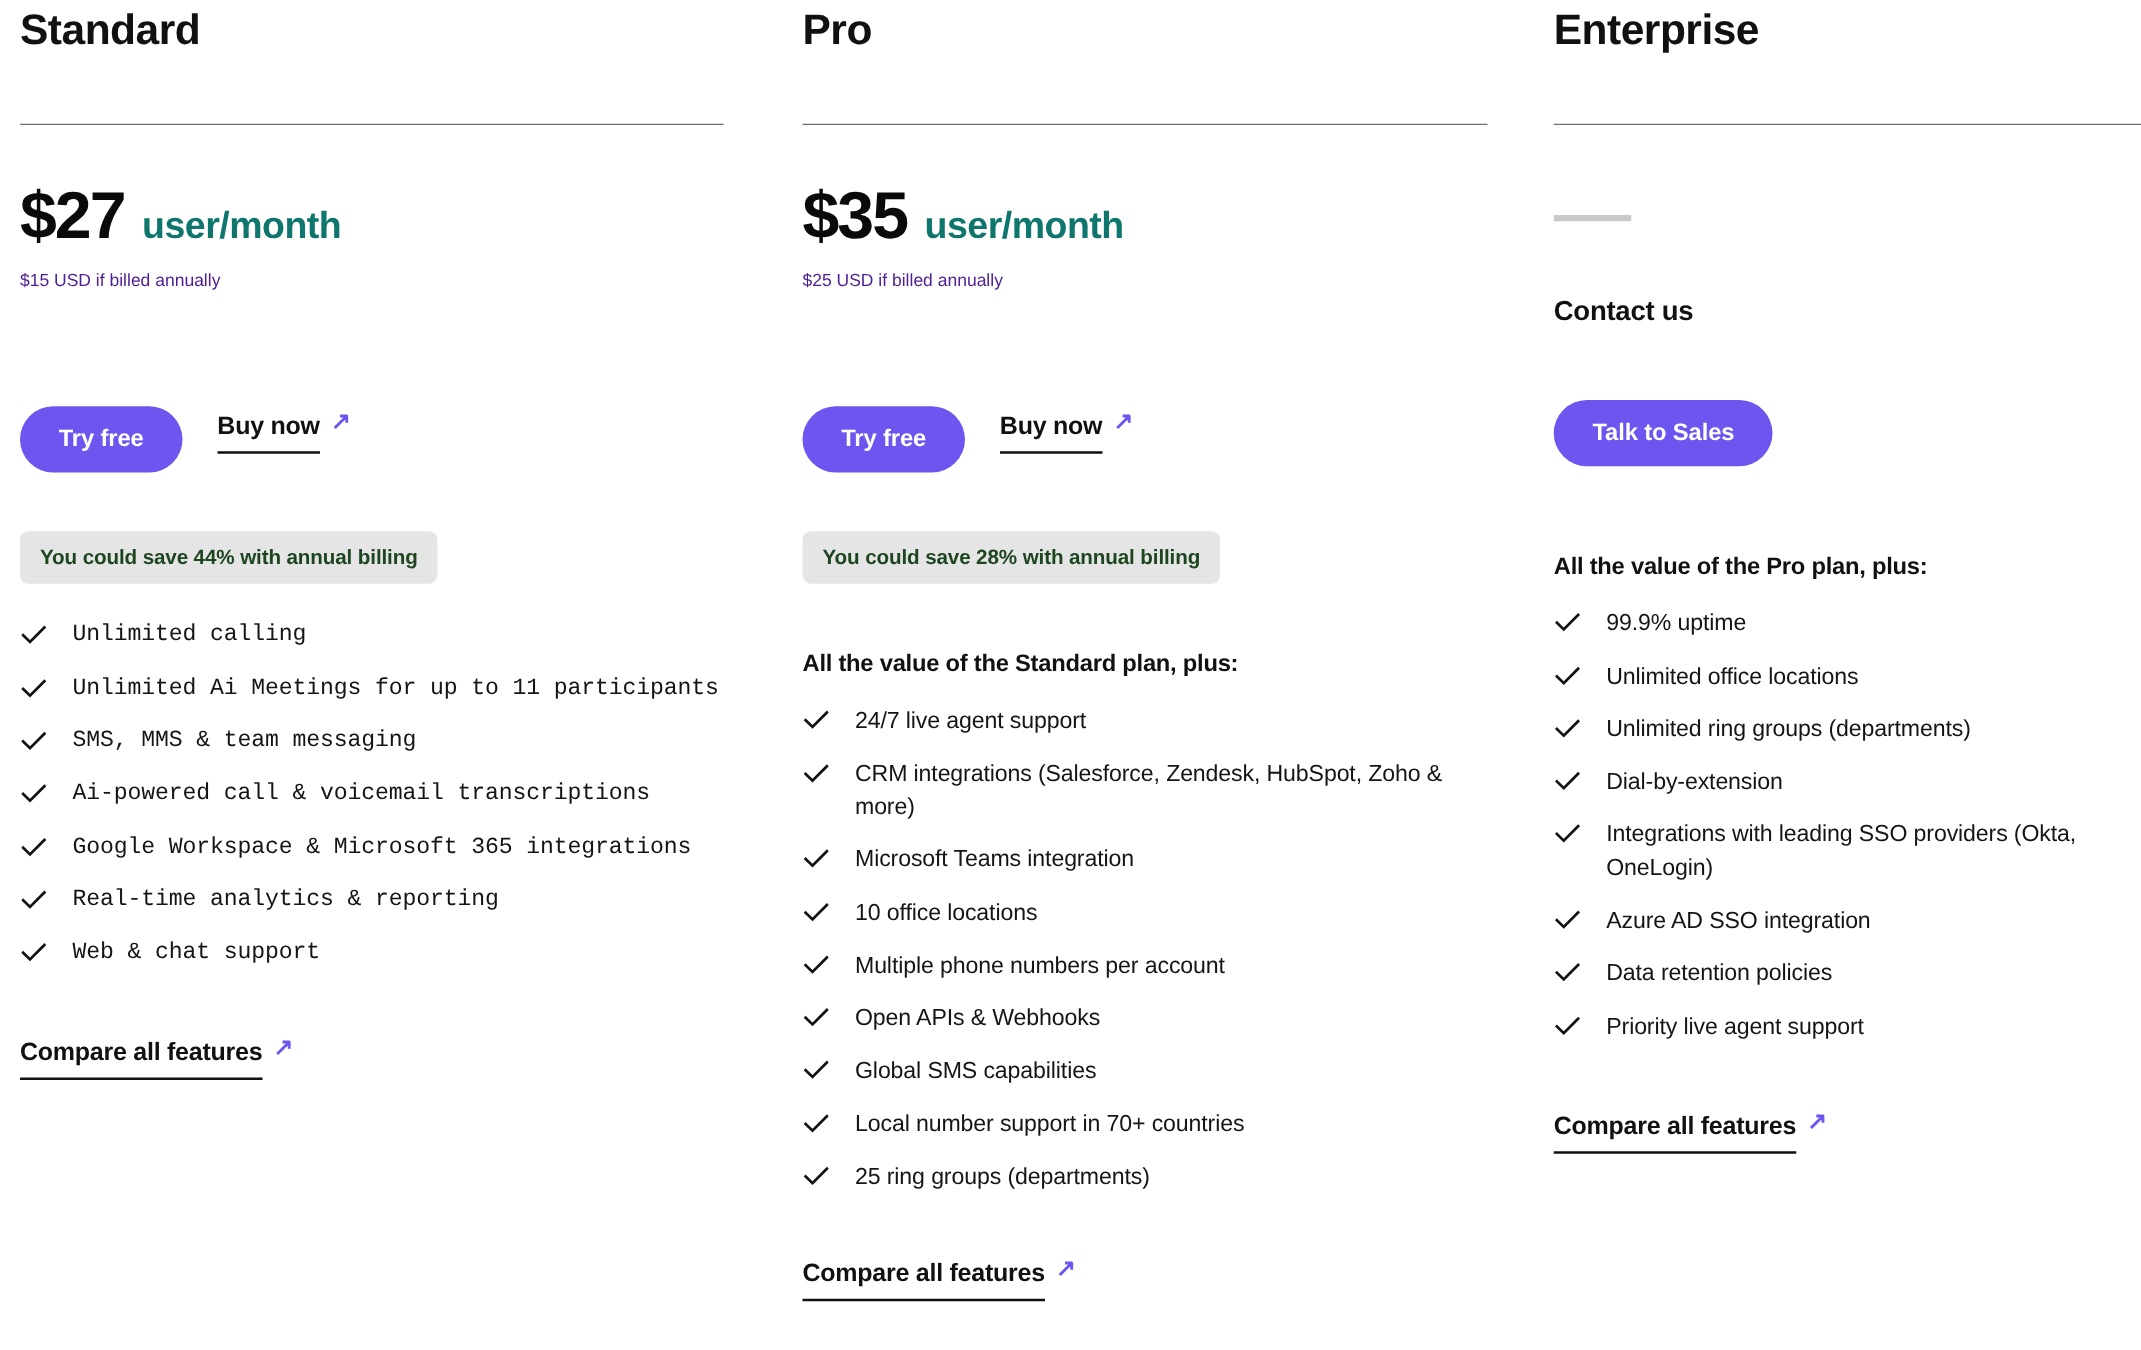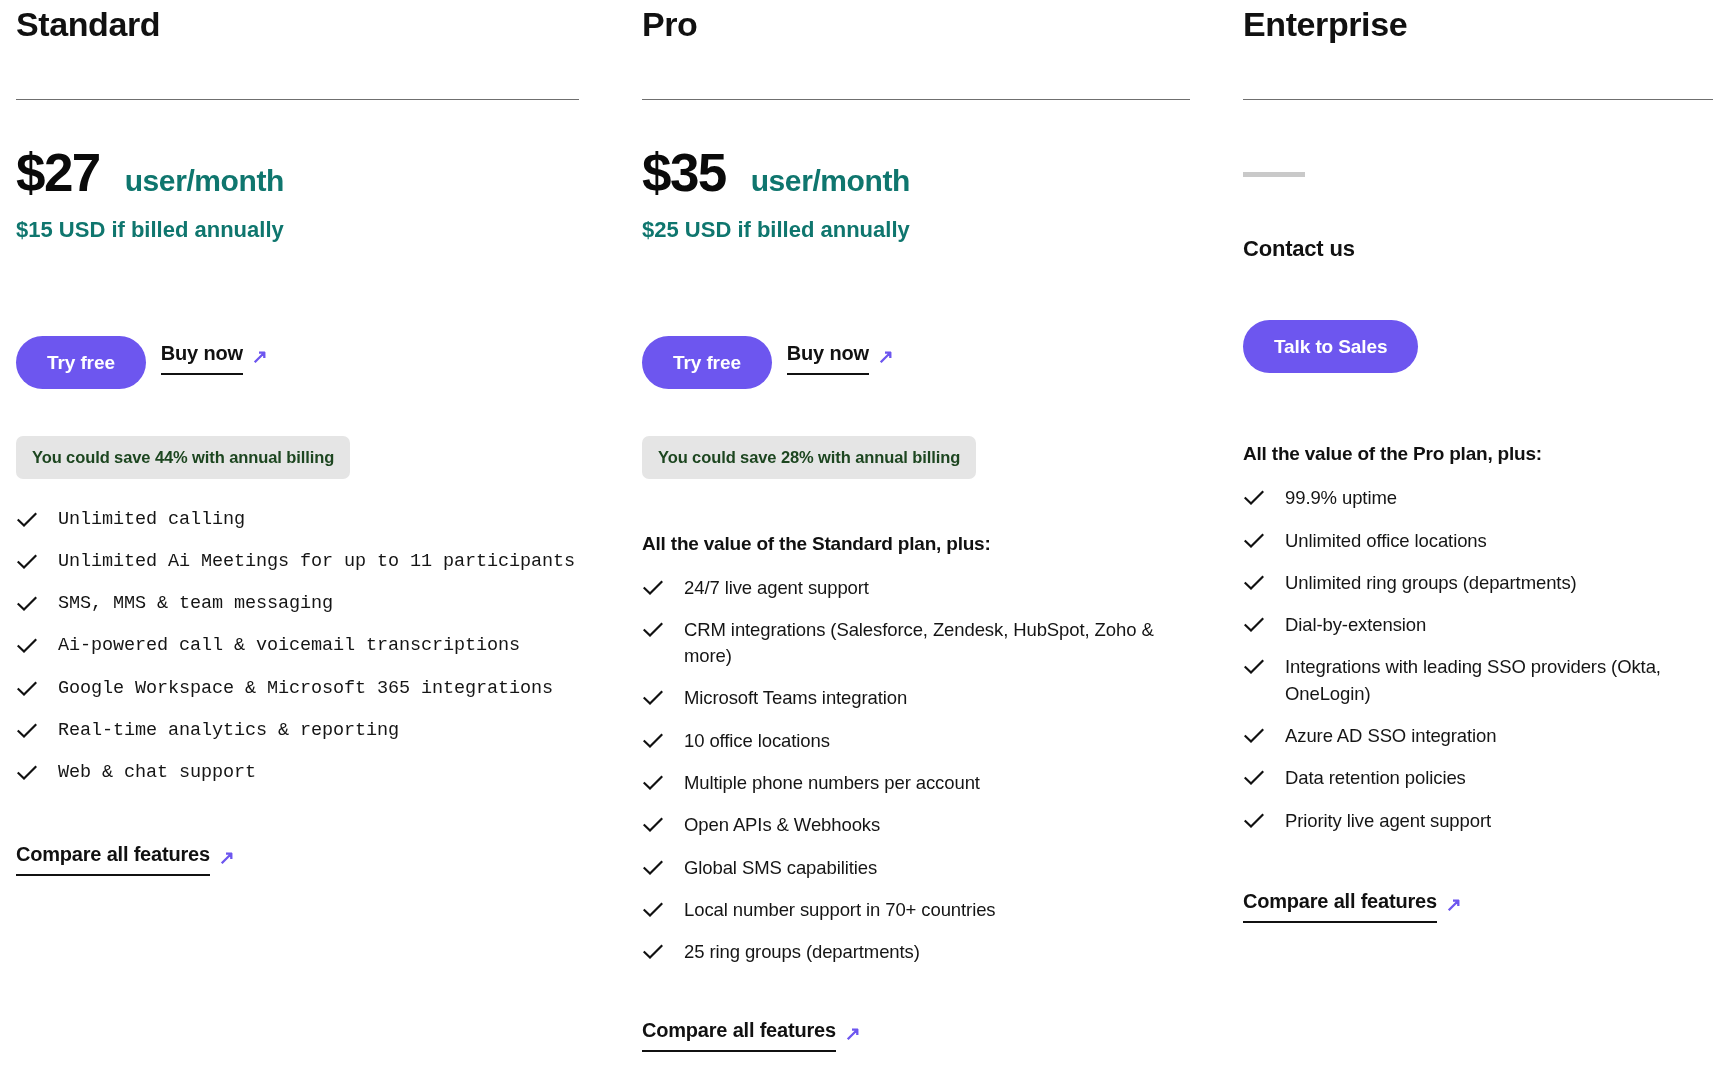--- a/index.html
+++ b/index.html
@@ -45,45 +45,44 @@
     border-top: 1px solid #6f6f6f;
     margin-top: 56px;
     width: 100%;
   }
 
   
   .price-block {
     margin-top: 46px;
     display: flex;
     align-items: baseline;
-    gap: 25px;
+    gap: 14px;
     min-height: 56px;
   }
 
   .price-amount {
     font-size: 53px;
     font-weight: bold;
     letter-spacing: -1.6px;
     line-height: 1;
     color: #0a0a0a;
   }
 
   .price-unit {
     font-size: 30px;
     font-weight: bold;
     letter-spacing: -0.4px;
     color: #0f766e;
   }
 
   .price-annual {
     margin-top: 13px;
-    font-size: 22px;
-    color: #0f766e;
+    font-size: 14px;
+    color: #4c1d95;
     line-height: 1.4;
-    font-weight: bold;
   }
 
   
   .price-placeholder-wrap {
     margin-top: 46px;
     min-height: 56px;
     display: flex;
     align-items: center;
   }
   .price-dash {
@@ -98,21 +97,21 @@
     font-size: 22px;
     font-weight: bold;
     letter-spacing: -0.2px;
     color: #111111;
   }
 
   
   .cta-row {
     display: flex;
     align-items: center;
-    gap: 15px;
+    gap: 28px;
   }
   .cta-standard { margin-top: 90px; }
   .cta-pro { margin-top: 90px; }
   .cta-enterprise { margin-top: 58px; }
 
   .btn-primary {
     display: inline-flex;
     align-items: center;
     justify-content: center;
     background: #6d56ef;
@@ -123,21 +122,21 @@
     border: none;
     border-radius: 999px;
     padding: 17px 31px;
     cursor: pointer;
     line-height: 1;
     font-family: "Liberation Sans", sans-serif;
   }
 
   .link-arrow {
     display: inline-flex;
-    align-items: center;
+    align-items: flex-start;
     gap: 9px;
     text-decoration: none;
     cursor: pointer;
     padding-bottom: 9px;
   }
   .link-arrow .link-text {
     font-size: 20px;
     font-weight: bold;
     letter-spacing: -0.2px;
     color: #111111;

